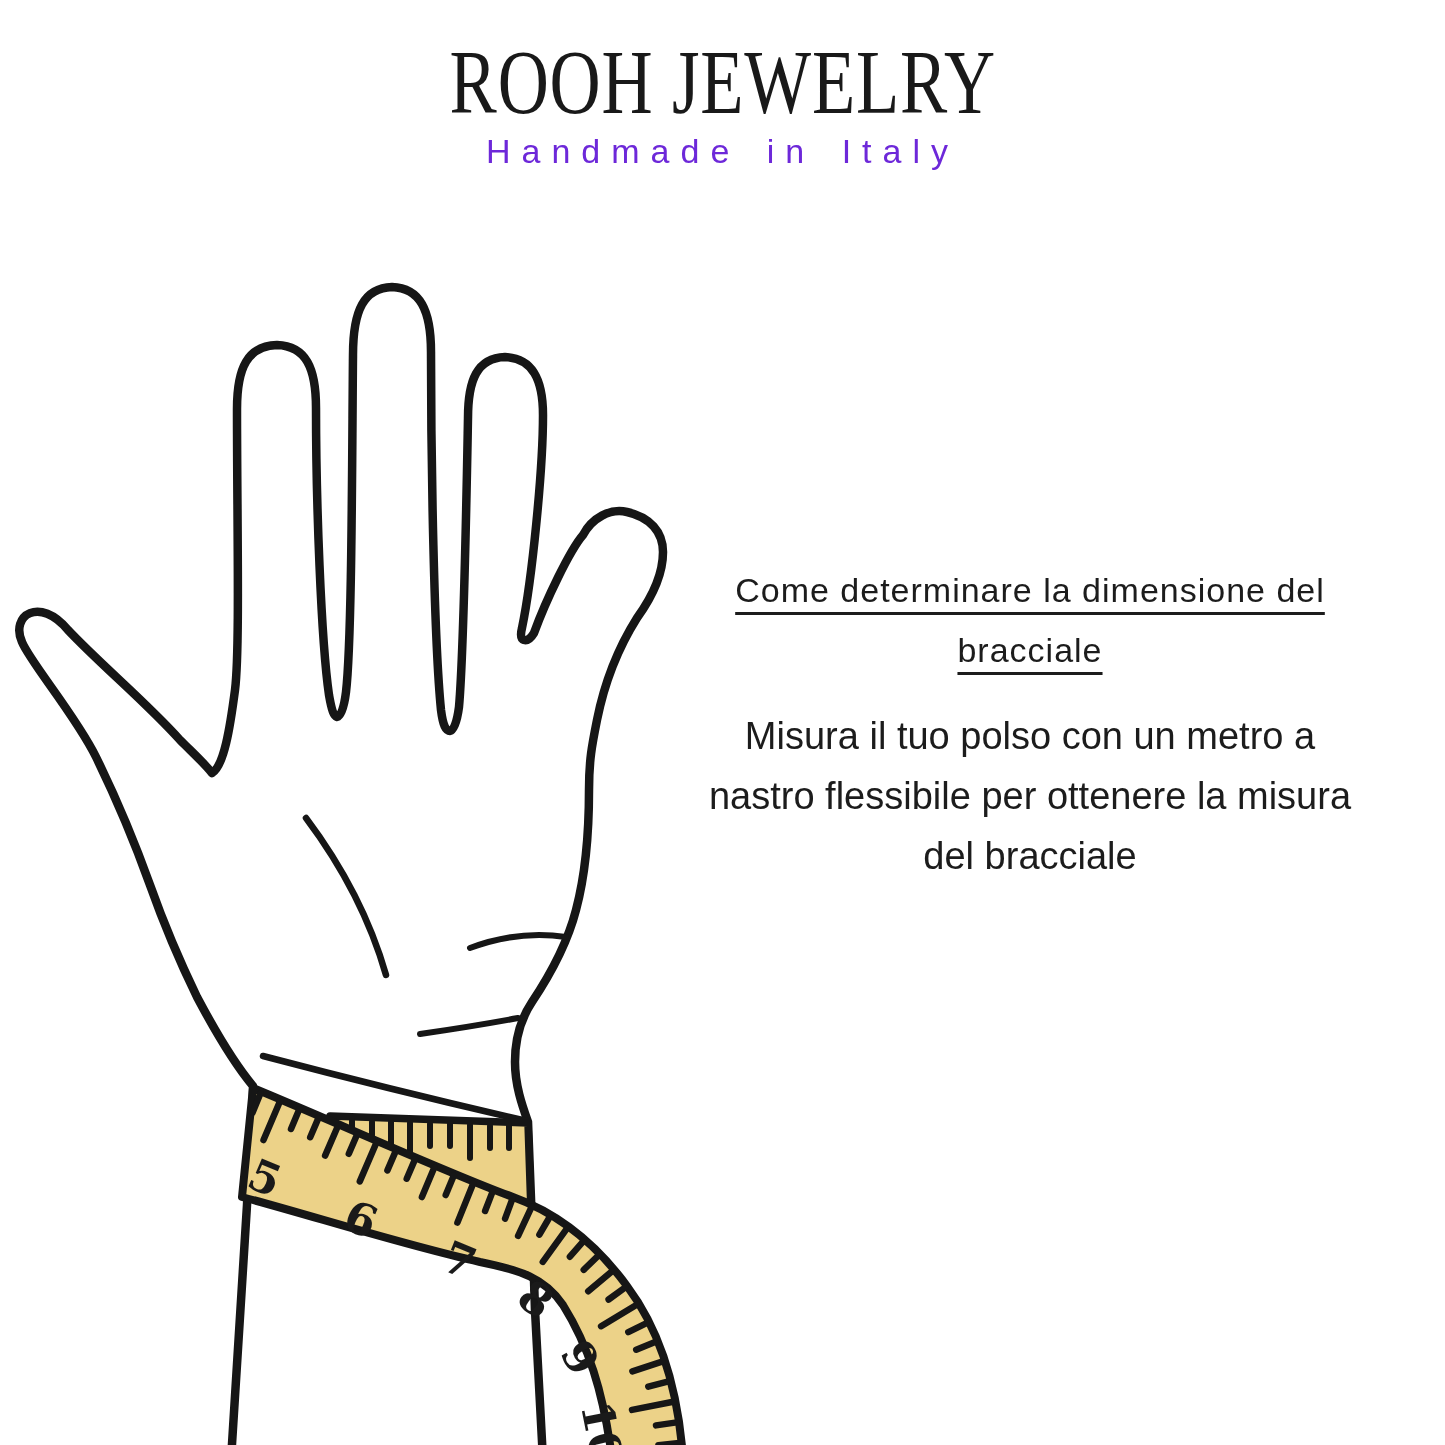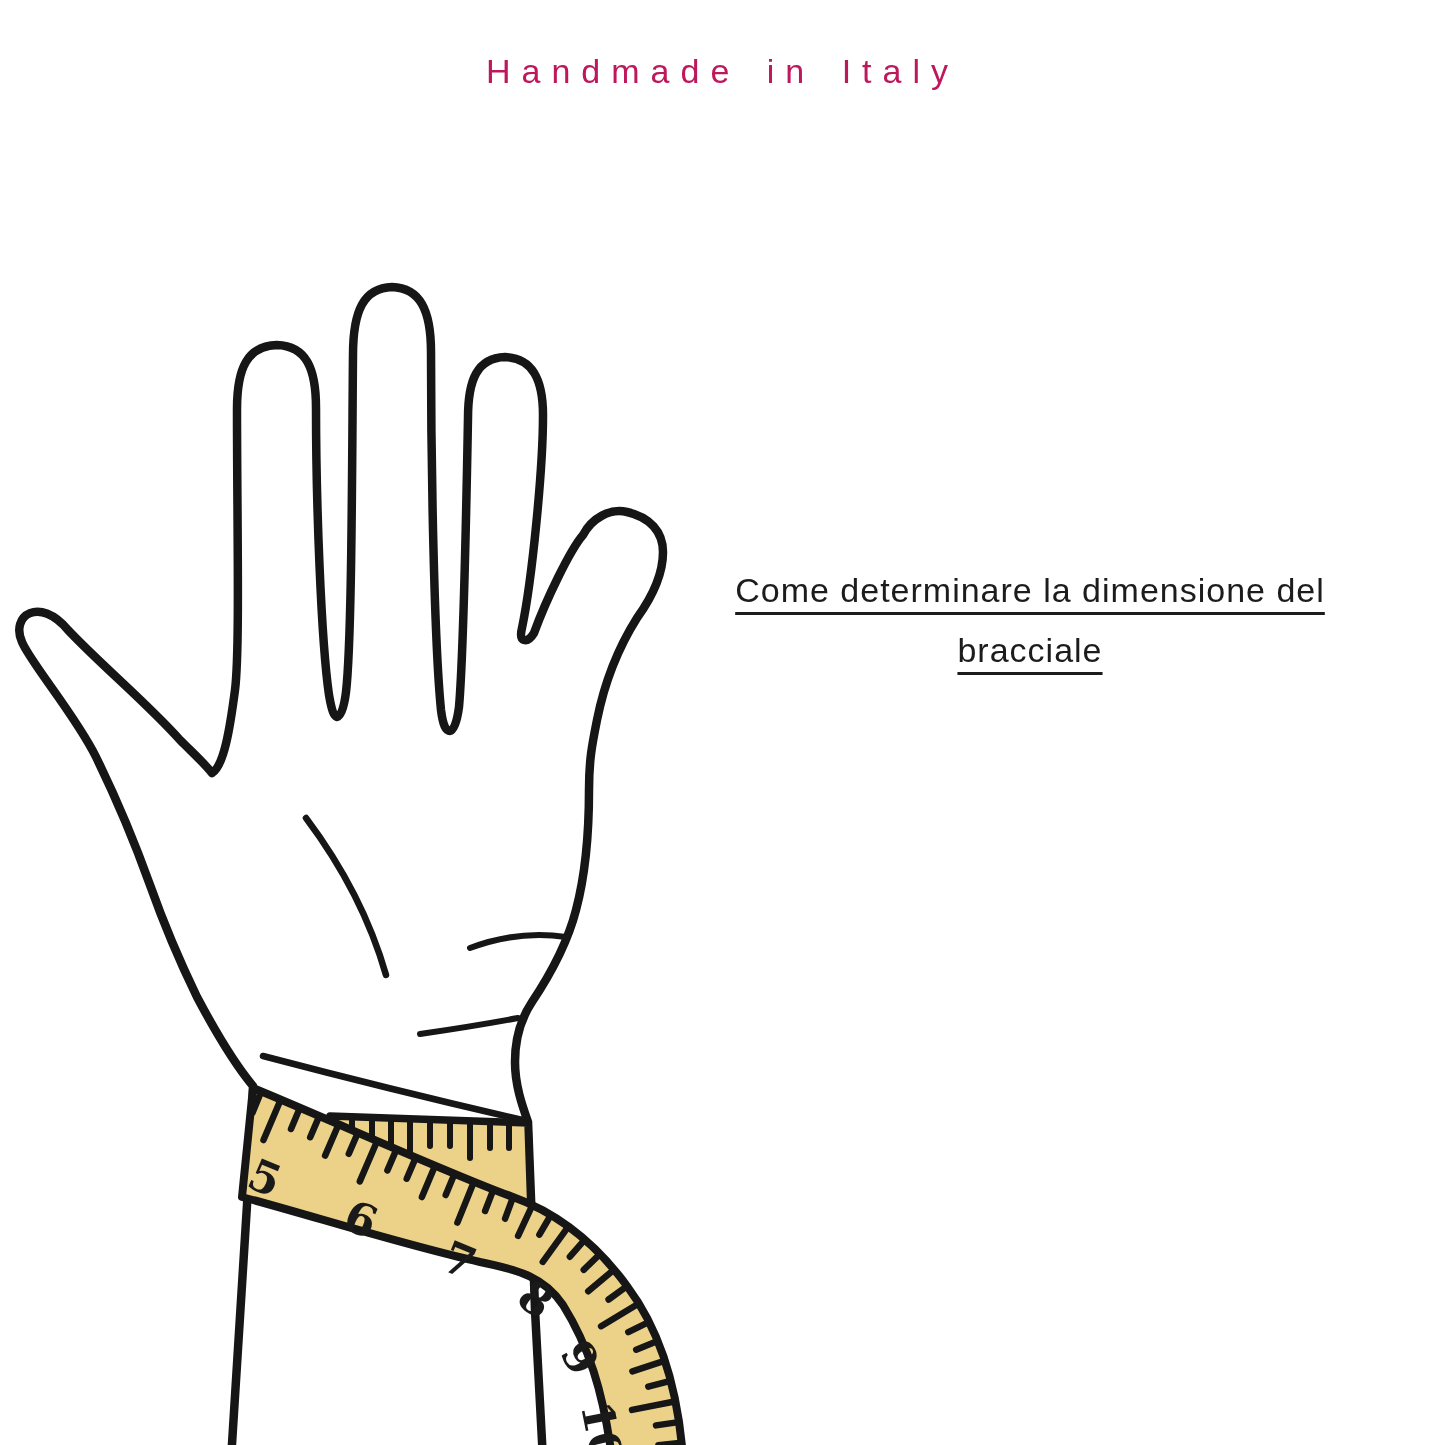--- a/index.html
+++ b/index.html
@@ -3,40 +3,41 @@
 <meta charset="utf-8">
 <style>
   html,body{margin:0;padding:0;background:#ffffff;}
   body{width:1445px;height:1445px;position:relative;overflow:hidden;
        font-family:"Liberation Sans",sans-serif;color:#1c1c1c;}
 
   .header{position:absolute;top:36px;left:0;width:100%;text-align:center;z-index:3;}
   .brand-title{margin:0;font-family:"Liberation Serif",serif;font-weight:400;
        font-size:92px;line-height:1;color:#191919;letter-spacing:1px;white-space:nowrap;}
   .brand-title .squeeze{display:inline-block;transform:scaleX(0.77);transform-origin:center;}
-  .brand-tagline{margin:16px 0 0 0;font-size:34px;font-weight:400;color:#be185d;
+  .brand-tagline{margin:4px 0 0 0;font-size:34px;font-weight:400;color:#6d28d9;
        letter-spacing:11px;word-spacing:6px;white-space:nowrap;}
 
   .illustration{position:absolute;left:0;top:0;width:1445px;height:1445px;z-index:1;}
 
   .guide{position:absolute;left:645px;top:560px;width:770px;text-align:center;z-index:2;}
   .guide-heading{margin:0;font-size:34px;font-weight:400;line-height:60px;letter-spacing:1px;
        text-decoration:underline;text-decoration-thickness:3px;text-underline-offset:10px;
        white-space:pre-line;color:#1c1c1c;}
   .guide p{margin:0;font-size:38px;line-height:60px;white-space:pre-line;color:#1c1c1c;}
   .guide p.p1{margin-top:26px;}
   .guide p.p2{margin-top:54px;}
   .guide p.p3{margin-top:52px;}
 
   svg text.tapenum{font-family:"DejaVu Serif",serif;font-weight:bold;font-size:44px;fill:#1a1a1a;}
 </style>
 </head>
 <body>
 
 <div class="header">
+  <h1 class="brand-title"><span class="squeeze">ROOH JEWELRY</span></h1>
   <div class="brand-tagline">Handmade in Italy</div>
 </div>
 
 <svg id="scene" class="illustration" viewBox="0 0 1445 1445" width="1445" height="1445" aria-hidden="true">
 
   <path id="hand-outline" fill="#ffffff" stroke="#161616" stroke-width="8.5" stroke-linejoin="round" stroke-linecap="round" d="M 231 1460
        L 247 1205
        C 250 1140 253 1105 253 1086
        C 238 1068 223 1046 197 997
        C 180 962 166 930 150 885
@@ -146,13 +147,16 @@
       <line x1="673.2" y1="1401.8" x2="632.0" y2="1409.9" stroke="#161616" stroke-width="6.5" stroke-linecap="round"></line>
       <text class="tapenum" text-anchor="middle" dominant-baseline="central" transform="translate(601.8,1432.2) rotate(78.8)">10</text>
       <line x1="676.8" y1="1422.4" x2="656.0" y2="1425.4" stroke="#161616" stroke-width="6.5" stroke-linecap="round"></line>
       <line x1="679.3" y1="1443.1" x2="658.4" y2="1445.3" stroke="#161616" stroke-width="6.5" stroke-linecap="round"></line>
     </g>
 </svg>
 
 <div class="guide">
   <h2 class="guide-heading">Come determinare la dimensione del
 bracciale</h2>
+  <p class="p1">Misura il tuo polso con un metro a
+nastro flessibile per ottenere la misura
+del bracciale</p>
 </div>
 
 </body></html>

